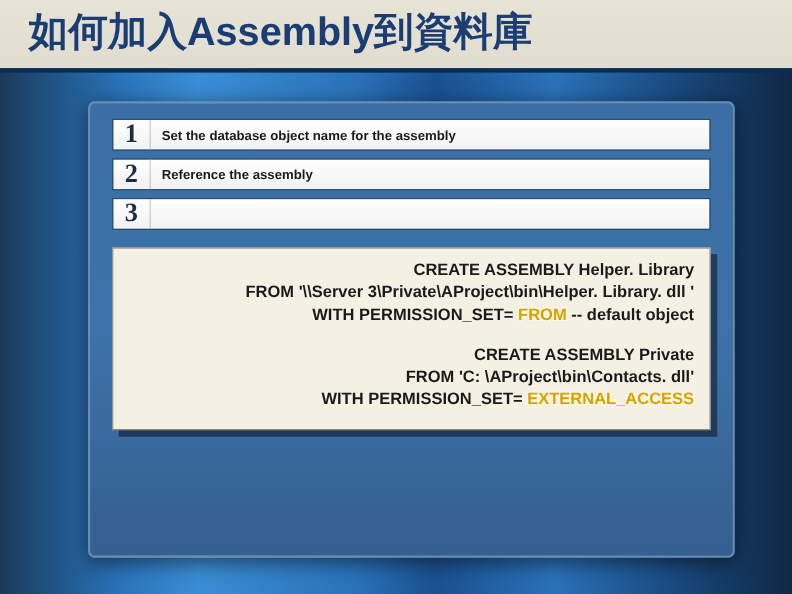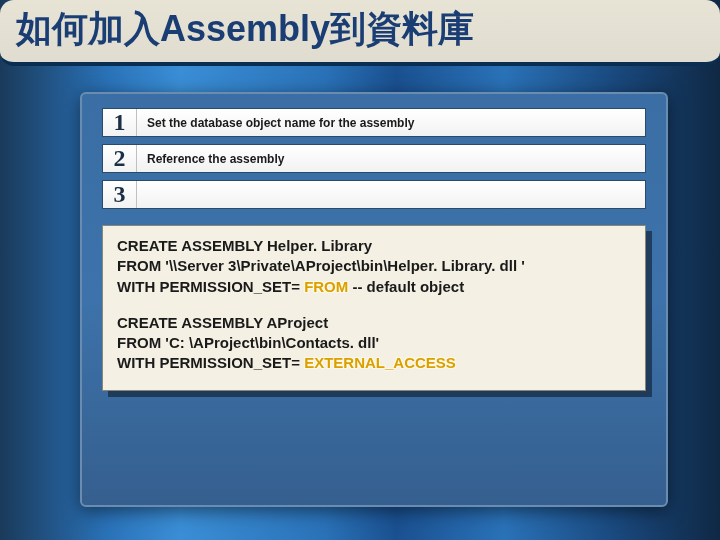--- a/index.html
+++ b/index.html
@@ -3,24 +3,23 @@
 <meta charset="utf-8">
 <style>
   * { margin: 0; padding: 0; box-sizing: border-box; }
   html, body { width: 720px; height: 540px; overflow: hidden; }
   body {
     font-family: Arial, "Microsoft JhengHei", sans-serif;
     background: linear-gradient(90deg, #1a3a5a 0%, #2a72b8 15%, #3a8ed6 25%, #2a72b8 45%, #1a5090 55%, #2a72b8 70%, #1a4a80 85%, #0f2844 100%);
     position: relative;
   }
   .title-area {
-    padding: 5px 30px 8px 16px;
+    padding: 5px 30px 8px 26px;
     background: linear-gradient(180deg, #e7e4d6 0%, #e0ddd0 100%);
     border-bottom: 4px solid #0a2e52;
-    border-radius: 14px;
   }
   .title {
     font-size: 36px;
     font-weight: bold;
     color: #1a3e74;
     font-family: "Microsoft JhengHei", "PingFang TC", sans-serif;
     white-space: nowrap;
   }
   .content-panel {
     position: absolute;
@@ -57,20 +56,21 @@
     padding: 6px 10px;
     font-size: 12px;
     font-weight: bold;
     color: #1a1a1a;
     display: flex;
     align-items: center;
   }
   .code-shadow {
     position: relative;
     margin-top: 16px;
+    text-align: right;
   }
   .code-shadow::before {
     content: "";
     position: absolute;
     left: 6px;
     top: 6px;
     right: -6px;
     bottom: -6px;
     background: rgba(20,40,62,0.7);
   }
@@ -119,20 +119,20 @@
   </div>
 
   <div class="code-shadow">
     <div class="code-block">
       <div class="code-para">
         <div>CREATE ASSEMBLY Helper. Library</div>
         <div>FROM '\\Server 3\Private\AProject\bin\Helper. Library. dll '</div>
         <div><span>WITH PERMISSION_SET= </span><span class="keyword-safe">FROM</span><span> -- default object</span></div>
       </div>
       <div class="code-para">
-        <div>CREATE ASSEMBLY AProject</div>
+        <div>CREATE ASSEMBLY Private</div>
         <div>FROM 'C: \AProject\bin\Contacts. dll'</div>
         <div><span>WITH PERMISSION_SET= </span><span class="keyword-safe">EXTERNAL_ACCESS</span></div>
       </div>
     </div>
   </div>
 
 </div>
 
 </body></html>

